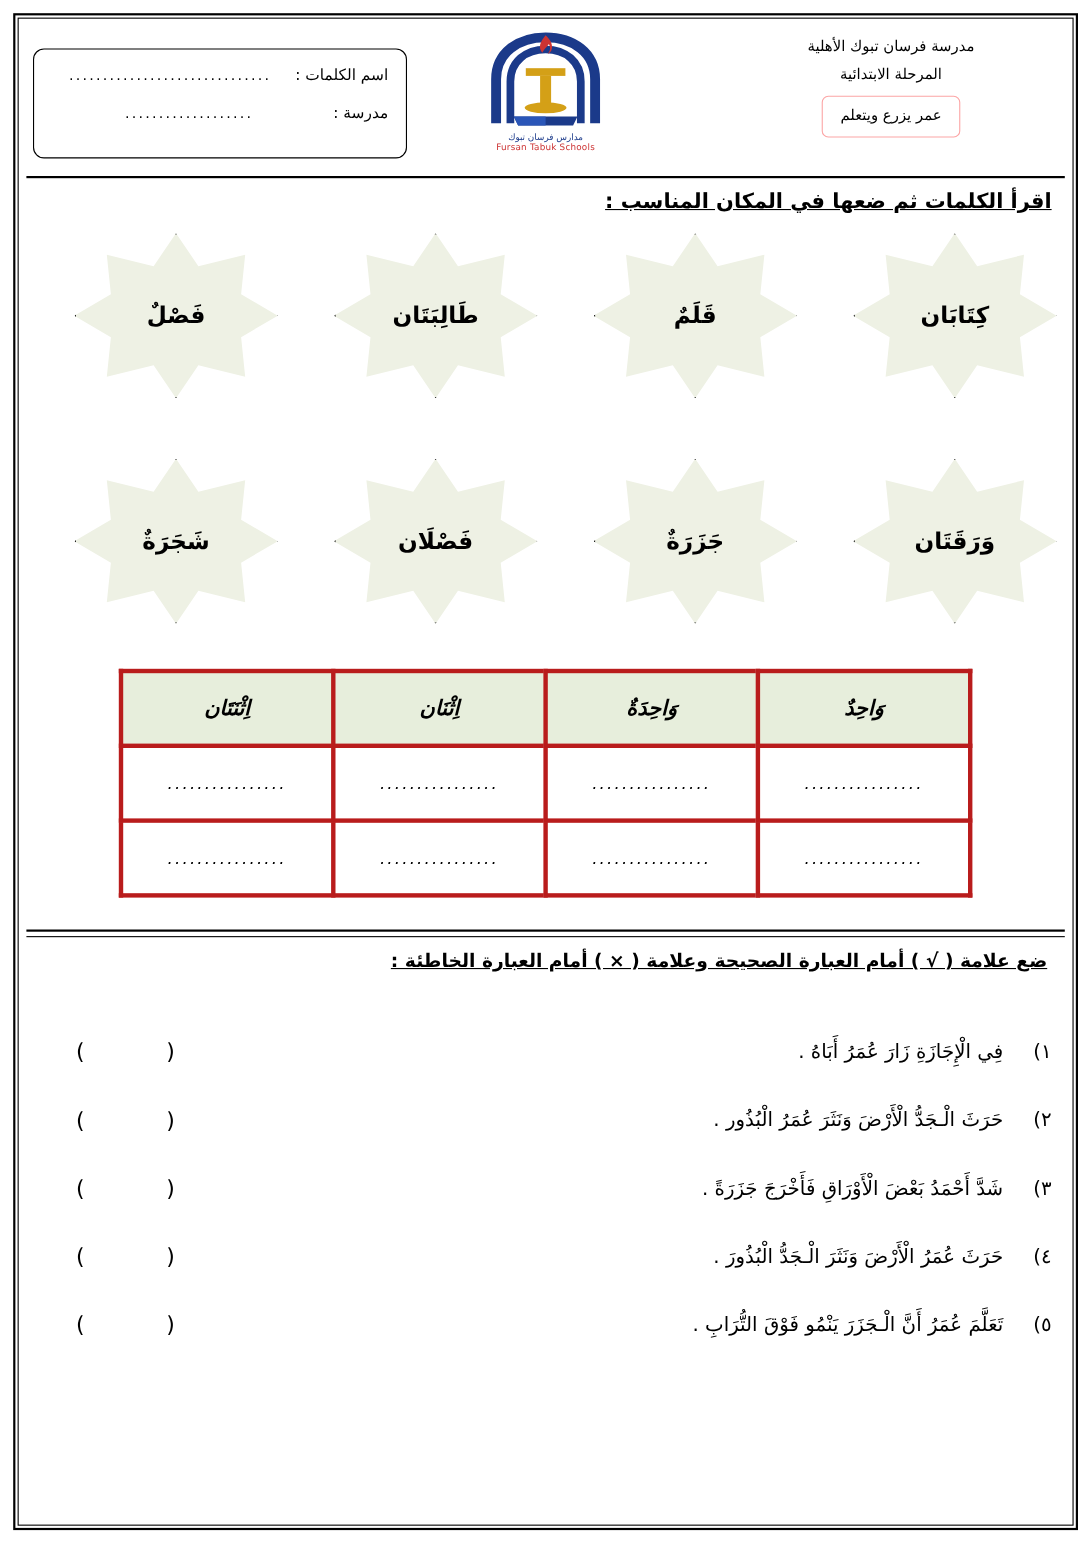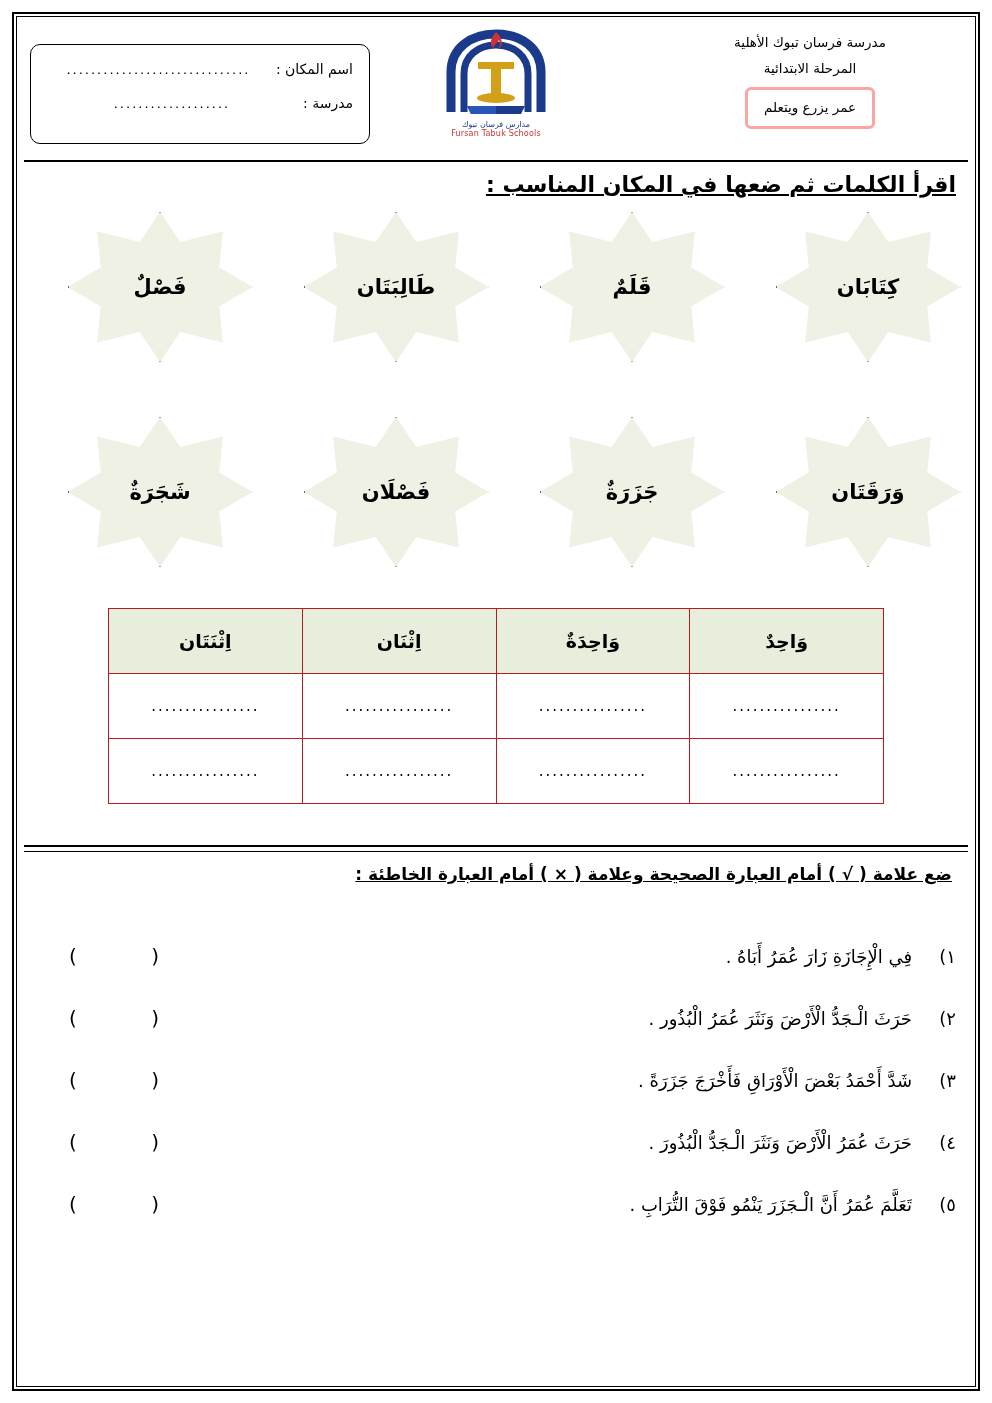--- a/index.html
+++ b/index.html
@@ -62,21 +62,21 @@
     width: 300px;
     text-align: center;
     font-size: 13px;
     line-height: 1.9;
   }
   .header-right .school-name { font-size: 13.5px; }
   .header-right .stage { font-size: 13.5px; }
   .motto-box {
     display: inline-block;
     margin-top: 6px;
-    border: 3px solid #fca5a5;
+    border: 1px solid #fca5a5;
     border-radius: 6px;
     padding: 5px 16px;
     font-size: 13.5px;
     background: #fff;
   }
 
   .logo {
     position: absolute;
     left: 50%;
     transform: translateX(-50%);
@@ -133,21 +133,21 @@
     top: 160px;
     width: 944px;
     border-top: 2px solid #000;
   }
 
   
   .sec1-title {
     position: absolute;
     right: 36px;
     top: 172px;
-    font-size: 22px;
+    font-size: 19px;
     font-weight: bold;
     text-decoration: underline;
   }
 
   .stars-grid {
     position: absolute;
     left: 24px;
     top: 212px;
     width: 944px;
     height: 360px;
@@ -186,24 +186,25 @@
   
   .words-table {
     position: absolute;
     left: 108px;
     top: 608px;
     width: 776px;
     border-collapse: collapse;
     table-layout: fixed;
   }
   .words-table th, .words-table td {
-    border: 1px solid #b91c1c;
+    border: 4px solid #b91c1c;
     height: 62px;
     text-align: center;
     vertical-align: middle;
+    font-style: italic;
   }
   .words-table th {
     background: #e7eedc;
     font-size: 19px;
     font-weight: bold;
   }
   .words-table td {
     font-size: 15px;
     letter-spacing: 2px;
     color: #000;
@@ -294,21 +295,21 @@
         <ellipse cx="59" cy="72" rx="19" ry="5" fill="#d4a017"></ellipse>
         <path d="M30 80 H88 L84 88 H34 Z" fill="#1b3a8a"></path>
         <path d="M30 80 H59 V88 H34 Z" fill="#2a56b8"></path>
       </svg>
       <div class="logo-ar">مدارس فرسان تبوك</div>
       <div class="logo-en">Fursan Tabuk Schools</div>
     </div>
 
     <div class="student-box">
       <div class="student-row">
-        <span class="lbl">اسم المكان :</span>
+        <span class="lbl">اسم الكلمات :</span>
         <span class="dots">..............................</span>
       </div>
       <div class="student-row">
         <span class="lbl">مدرسة :</span>
         <span class="dots">...................</span>
       </div>
     </div>
   </div>
 
   <div class="hr-under-header"></div>

